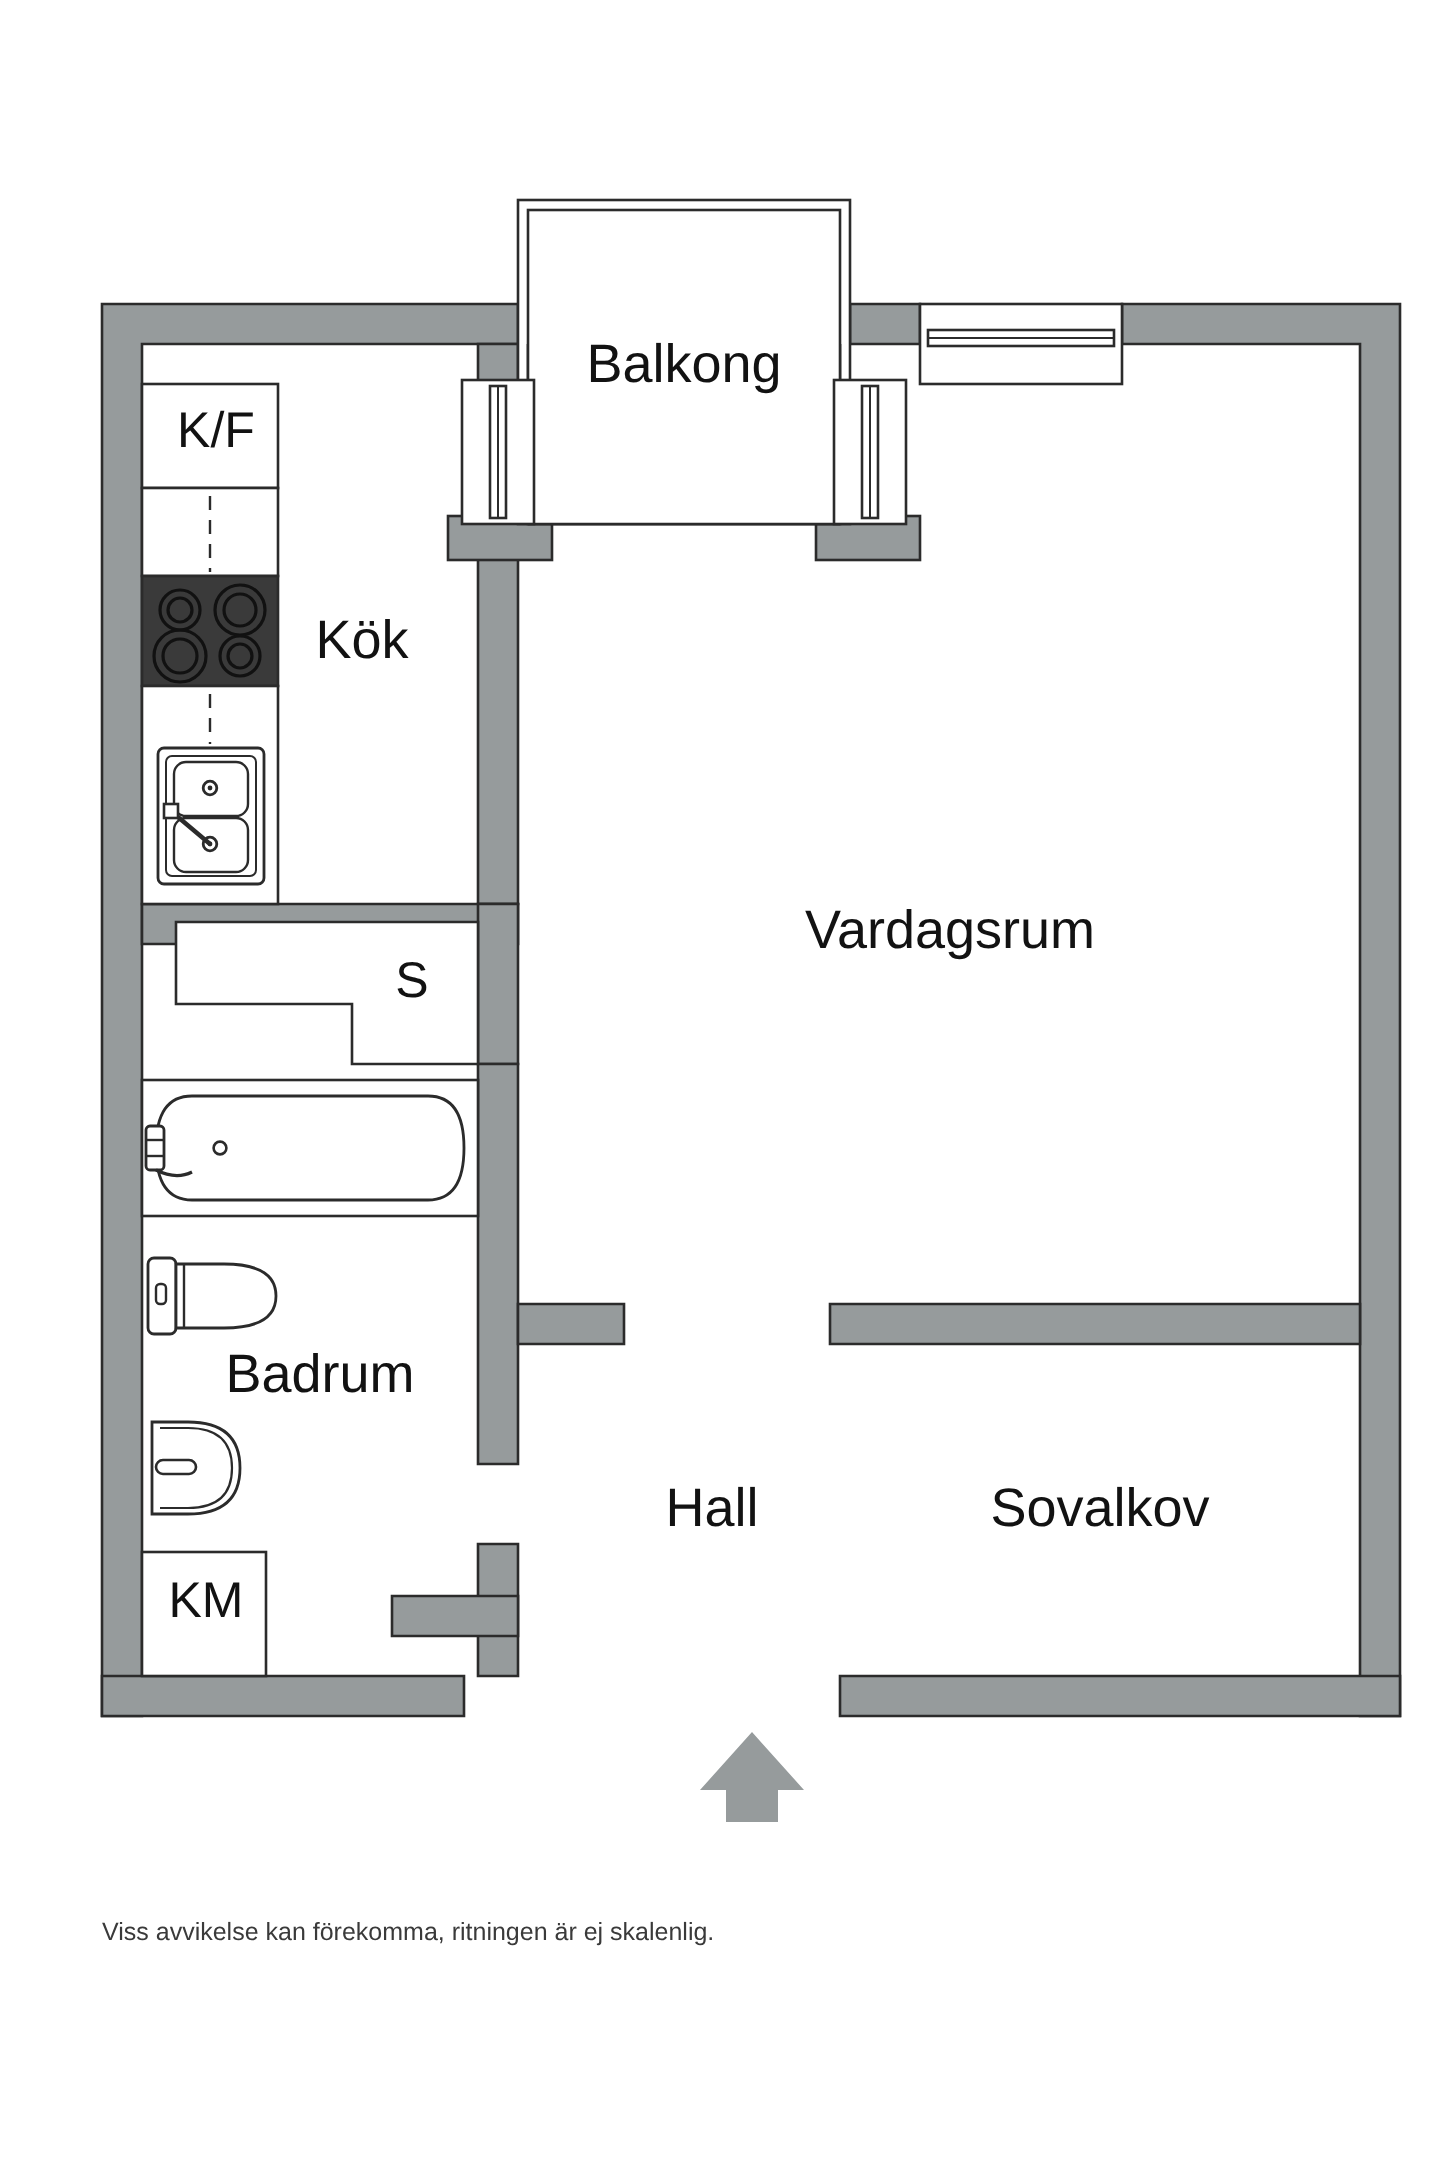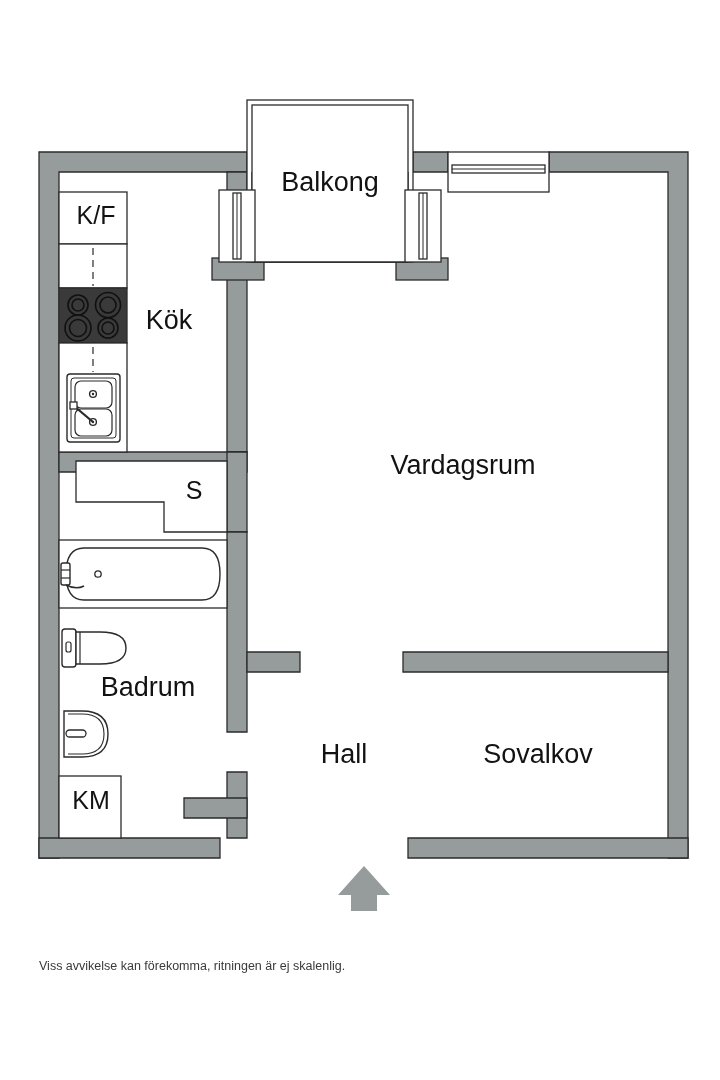--- a/index.html
+++ b/index.html
@@ -9,21 +9,21 @@
   }
   body {
     width: 720px;
     height: 1080px;
     position: relative;
     font-family: "Liberation Sans", sans-serif;
     overflow: hidden;
   }
   #plan-root {
     position: absolute;
-    left: 4px;
+    left: 16px;
     top: 0;
     width: 628px;
     height: 1080px;
   }
   svg#floorplan {
     display: block;
     width: 720px;
     height: 1080px;
   }
   .room-label {

